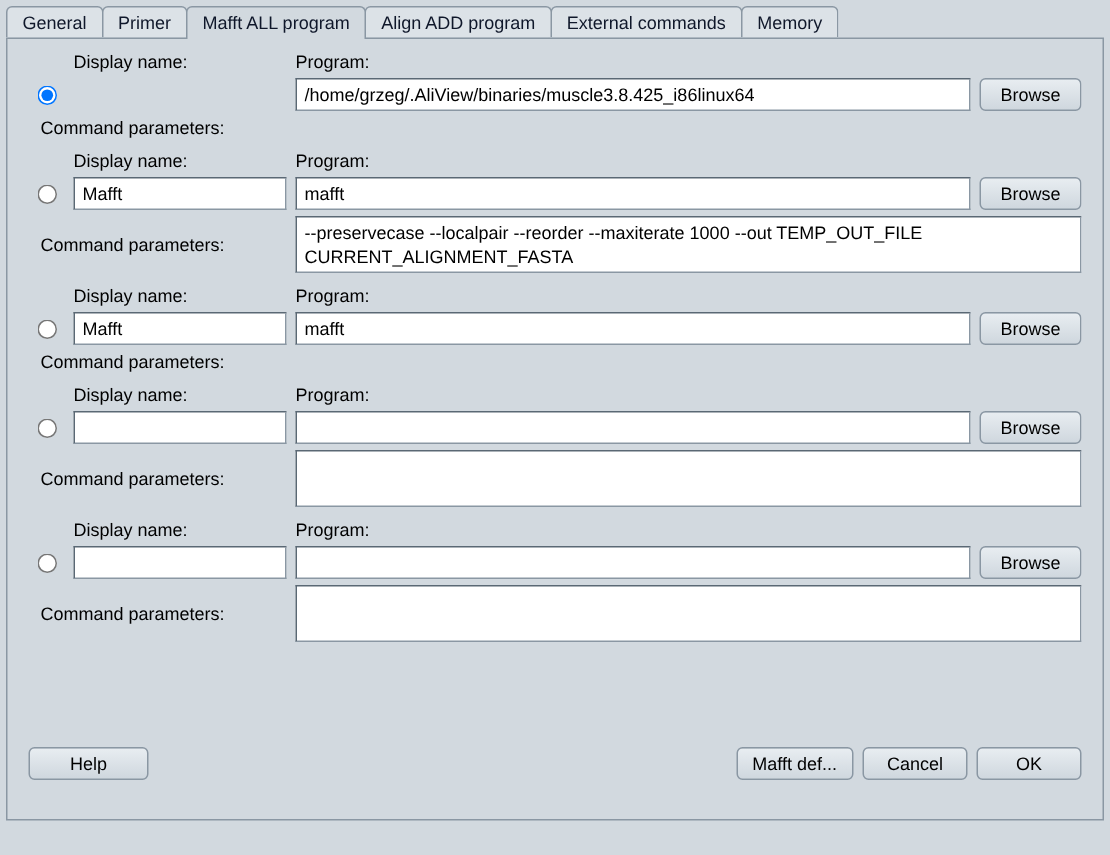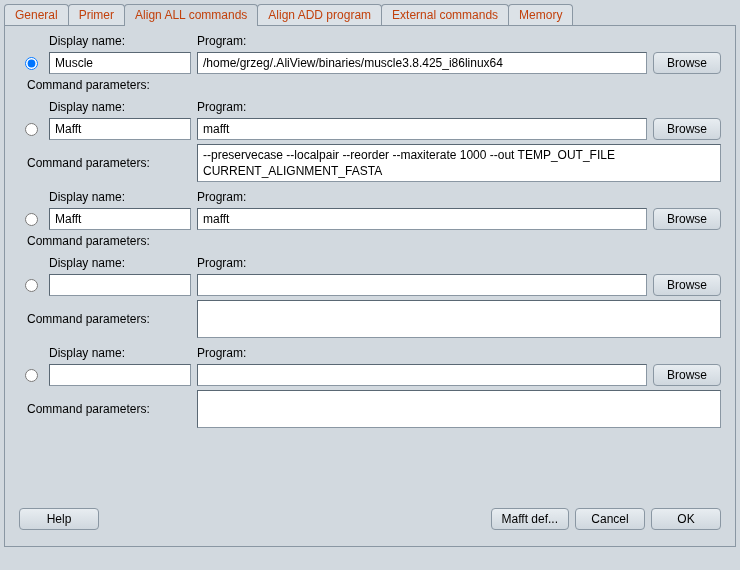--- a/index.html
+++ b/index.html
@@ -1,58 +1,57 @@
 <!DOCTYPE html>
 <html><head>
 <meta charset="utf-8">
 <style>
 * { box-sizing: border-box; margin: 0; padding: 0; }
 body { font-family: "Segoe UI", Tahoma, sans-serif; font-size: 12px; background: #d2d9df; width: 740px; height: 570px; overflow: hidden; }
 .tabs { display: flex; padding: 4px 4px 0 4px; gap: 0; }
-.tab { background: #dce2e7; border: 1px solid #8a97a3; border-bottom: none; border-radius: 4px 4px 0 0; padding: 3px 10px; margin-right: -1px; color: #c2410c; cursor: pointer; position: relative; }
+.tab { background: #dce2e7; border: 1px solid #8a97a3; border-bottom: none; border-radius: 4px 4px 0 0; padding: 3px 10px; margin-right: -1px; color: #0f172a; cursor: pointer; position: relative; }
 .tab.active { background: #d2d9df; z-index: 2; padding-bottom: 4px; margin-bottom: -1px; }
 .panel { border: 1px solid #8a97a3; margin: 0 4px 4px 4px; background: #d2d9df; padding: 8px 14px 13px 14px; height: 522px; position: relative; }
 .entries { max-height: 464px; overflow: hidden; }
 .entry { display: grid; grid-template-columns: 24px 142px 1fr 68px; grid-template-rows: auto auto auto auto; column-gap: 6px; row-gap: 4px; margin-bottom: 8px; align-items: center; }
 .lbl { color: #000; }
 .lbl-disp { grid-column: 2; grid-row: 1; }
 .lbl-prog { grid-column: 3; grid-row: 1; }
 .radio { grid-column: 1; grid-row: 2; justify-self: center; }
 .in-disp { grid-column: 2; grid-row: 2; }
 .in-prog { grid-column: 3; grid-row: 2; }
 .btn-browse { grid-column: 4; grid-row: 2; }
 .lbl-cmd { grid-column: 1 / 3; grid-row: 3 / 5; align-self: center; padding-left: 8px; }
 .in-cmd { grid-column: 3 / 5; grid-row: 3 / 5; height: 38px; resize: none; font-family: inherit; font-size: 12px; padding: 3px 5px; line-height: 1.3; }
 input[type="text"], textarea { background: #fff; border: 1px solid #8a97a3; border-top-color: #5a6874; border-left-color: #5a6874; padding: 3px 5px; font-family: inherit; font-size: 12px; width: 100%; height: 22px; color: #000; outline: none; }
 textarea { height: auto; overflow: hidden; }
 .btn { background: linear-gradient(#e8edf1,#cfd7de); border: 1px solid #8a97a3; border-radius: 4px; padding: 3px 10px; font-family: inherit; font-size: 12px; cursor: pointer; color: #000; height: 22px; display: inline-flex; align-items: center; justify-content: center; }
-.bbar { position: absolute; left: 14px; right: 14px; bottom: 16px; display: flex; align-items: flex-end; }
+.bbar { position: absolute; left: 14px; right: 14px; bottom: 26px; display: flex; align-items: flex-end; }
 .bbar .spacer { flex: 1; }
 .bbar .btn { min-width: 70px; margin-left: 6px; }
 .bbar .btn:first-child { margin-left: 0; min-width: 80px; }
 input[type="radio"] { width: 13px; height: 13px; }
 </style>
 </head>
 <body>
 
 <div class="tabs" id="tabs">
     <div class="tab">General</div>
     <div class="tab">Primer</div>
-    <div class="tab active">Align ALL commands</div>
+    <div class="tab active">Mafft ALL program</div>
     <div class="tab">Align ADD program</div>
     <div class="tab">External commands</div>
     <div class="tab">Memory</div>
   </div>
 <div class="panel">
   <div class="entries" id="entries">
       <div class="entry">
         <span class="lbl lbl-disp">Display name:</span>
         <span class="lbl lbl-prog">Program:</span>
         <input type="radio" name="aligner" class="radio" checked="" style="">
-        <input type="text" class="in-disp" value="Muscle" style="">
         <input type="text" class="in-prog" value="/home/grzeg/.AliView/binaries/muscle3.8.425_i86linux64" style="">
         <button class="btn btn-browse">Browse</button>
         <span class="lbl lbl-cmd">Command parameters:</span>
       </div>
       <div class="entry">
         <span class="lbl lbl-disp">Display name:</span>
         <span class="lbl lbl-prog">Program:</span>
         <input type="radio" name="aligner" class="radio" style="">
         <input type="text" class="in-disp" value="Mafft" style="">
         <input type="text" class="in-prog" value="mafft" style="">

